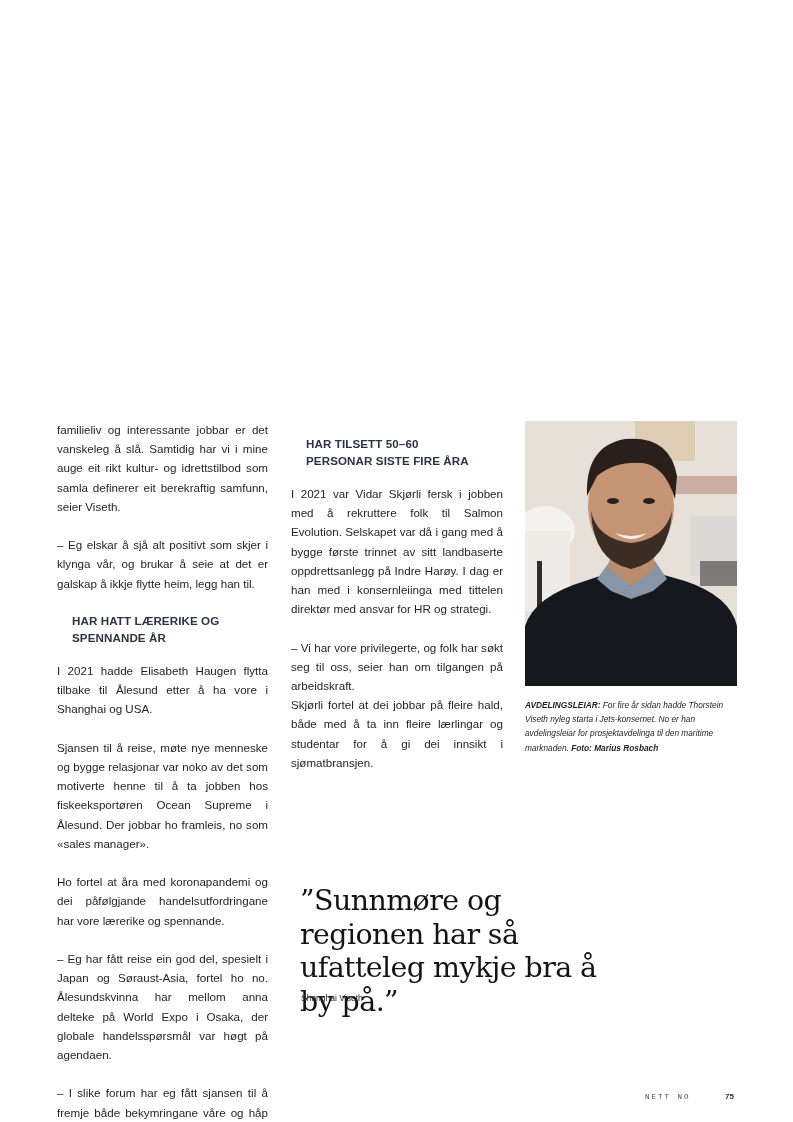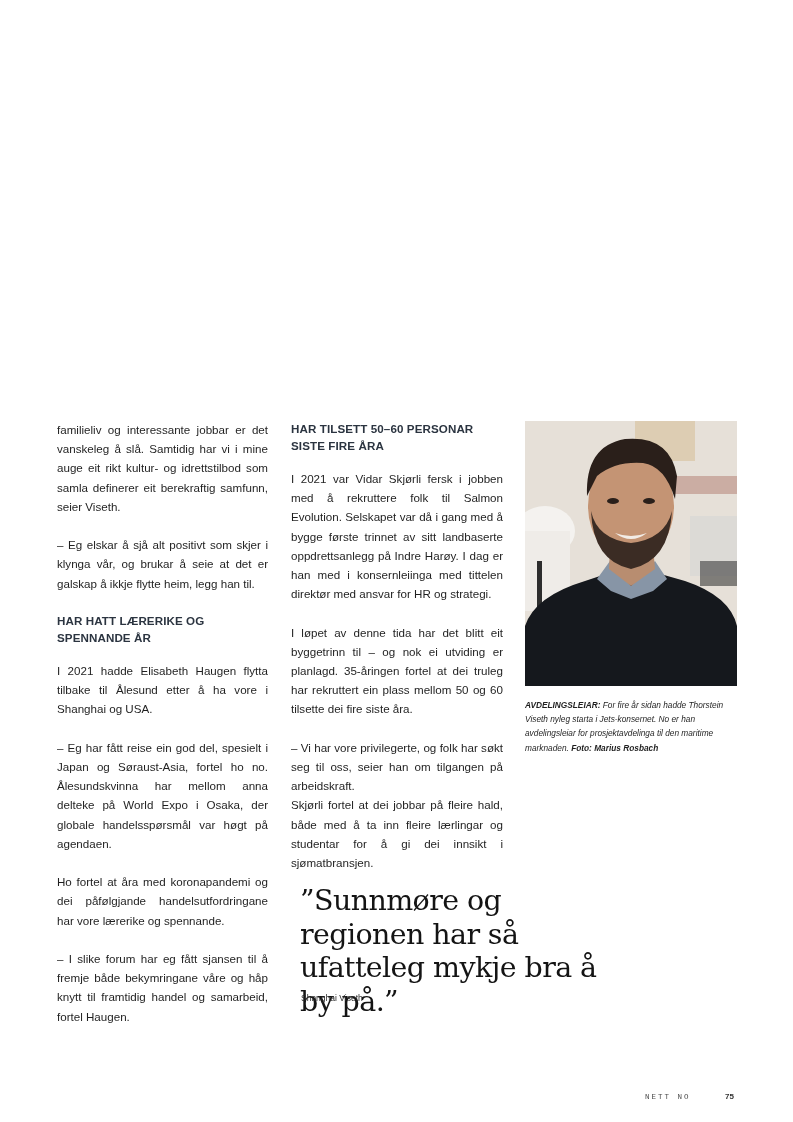--- a/index.html
+++ b/index.html
@@ -6,21 +6,21 @@
     body {
       width: 793px; height: 1122px; background: #ffffff; position: relative; overflow: hidden;
       font-family: "Liberation Sans", sans-serif; color: #1f1f1f;
     }
     .col { position: absolute; top: 420px; font-size: 11.6px; line-height: 19.2px; text-align: justify; hyphens: manual; }
     .col1 { left: 57px; width: 211px; }
     .col2 { left: 291px; width: 212px; }
     .col p { margin: 0 0 19.2px 0; }
     .col p.tight { margin-bottom: 0; }
     .col h3 {
-      margin: 0; font-size: 11.6px; line-height: 17px; font-weight: bold; color: #2b3440;
+      margin: 15px; font-size: 11.6px; line-height: 17px; font-weight: bold; color: #2b3440;
       letter-spacing: 0.1px; text-align: left;
     }
     .col h3 + p { margin-top: 15px; }
     .photo {
       position: absolute; left: 525px; top: 421px; width: 212px; height: 265px; overflow: hidden;
       background: linear-gradient(180deg, #ece6de 0%, #e4ddd3 40%, #d9d6d2 70%, #c8c6c4 100%);
     }
     .photo svg { display: block; }
     .caption {
       position: absolute; left: 525px; top: 698px; width: 215px; font-size: 8.3px; line-height: 14.2px;
@@ -36,29 +36,29 @@
     .page-number { position: absolute; left: 725px; top: 1092px; font-size: 8px; font-weight: bold; color: #333; }
   </style>
 </head>
 <body>
 
 <div class="col col1">
   <p>familieliv og interessante jobbar er det vanskeleg å slå. Samtidig har vi i mine auge eit rikt kultur- og idrettstilbod som samla definerer eit berekraftig samfunn, seier Viseth.</p>
   <p style="">– Eg elskar å sjå alt positivt som skjer i klynga vår, og brukar å seie at det er galskap å ikkje flytte heim, legg han til.</p>
   <h3>HAR HATT LÆRERIKE OG SPENNANDE ÅR</h3>
   <p>I 2021 hadde Elisabeth Haugen flytta tilbake til Ålesund etter å ha vore i Shanghai og USA.</p>
+  <p>Sjansen til å reise, møte nye menneske og bygge relasjonar var noko av det som motiverte henne til å ta jobben hos fiskeeksportøren Ocean Supreme i Ålesund. Der jobbar ho framleis, no som «sales manager».</p>
+  <p>Ho fortel at åra med koronapandemi og dei påfølgjande handelsutfordringane har vore lærerike og spennande.</p>
   <p>– Eg har fått reise ein god del, spesielt i Japan og Søraust-Asia, fortel ho no. Ålesundskvinna har mellom anna delteke på World Expo i Osaka, der globale handelsspørsmål var høgt på agendaen.</p>
-  <p>Ho fortel at åra med koronapandemi og dei påfølgjande handelsutfordringane har vore lærerike og spennande.</p>
   <p>– I slike forum har eg fått sjansen til å fremje både bekymringane våre og håp knytt til framtidig handel og samarbeid, fortel Haugen.</p>
 </div>
 
 <div class="col col2">
   <h3>HAR TILSETT 50–60 PERSONAR SISTE FIRE ÅRA</h3>
   <p>I 2021 var Vidar Skjørli fersk i jobben med å rekruttere folk til Salmon Evolution. Selskapet var då i gang med å bygge første trinnet av sitt landbaserte oppdrettsanlegg på Indre Harøy. I dag er han med i konsernleiinga med tittelen direktør med ansvar for HR og strategi.</p>
-  <p>I løpet av denne tida har det blitt eit byggetrinn til – og nok ei utviding er planlagd. 35-åringen fortel at dei truleg har rekruttert ein plass mellom 50 og 60 tilsette dei fire siste åra.</p>
   <p class="tight">– Vi har vore privilegerte, og folk har søkt seg til oss, seier han om tilgangen på arbeidskraft.</p>
   <p>Skjørli fortel at dei jobbar på fleire hald, både med å ta inn fleire lærlingar og studentar for å gi dei innsikt i sjømatbransjen.</p>
 </div>
 
 <div class="photo">
   <svg width="212" height="265" viewBox="0 0 212 265">
 
     <rect x="0" y="0" width="212" height="265" fill="#e6e0d8"></rect>
     <rect x="110" y="0" width="60" height="40" fill="#d9c4a4" opacity="0.7"></rect>
     <rect x="150" y="55" width="62" height="18" fill="#b98a80" opacity="0.6"></rect>

